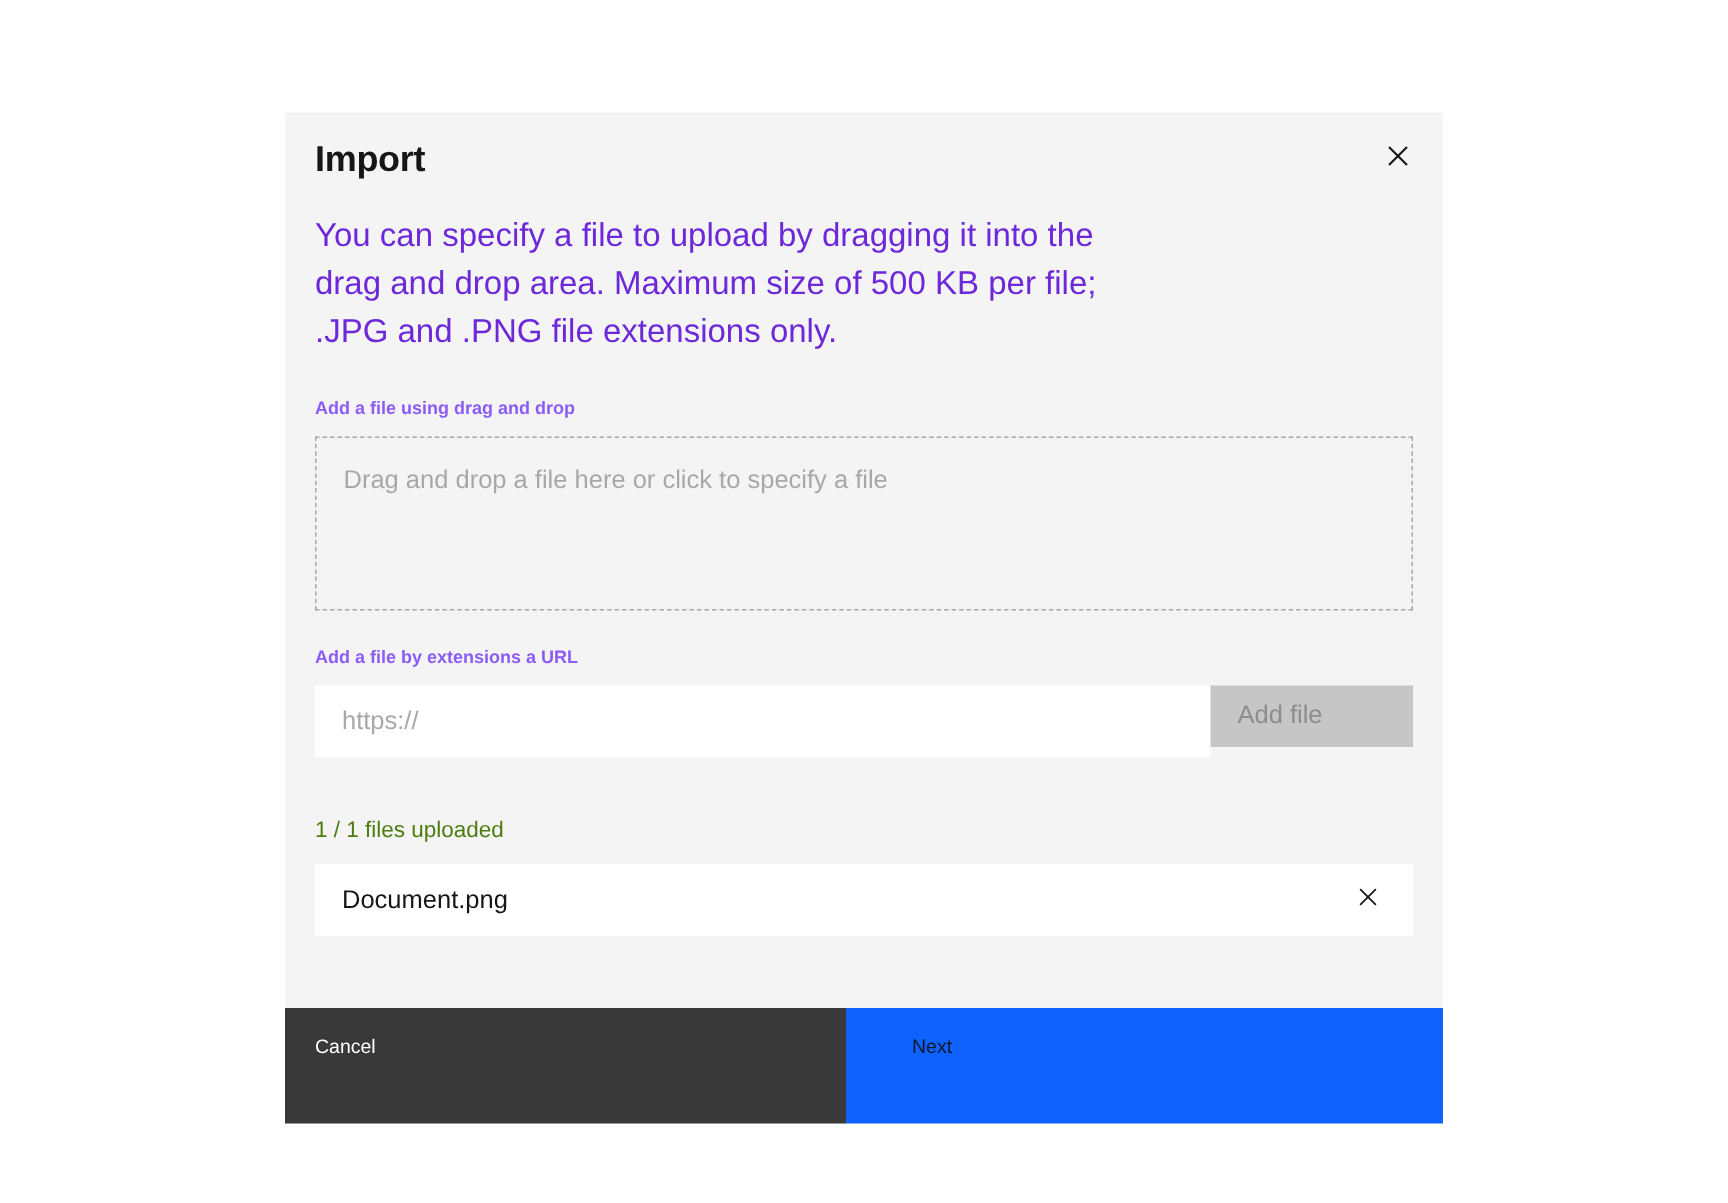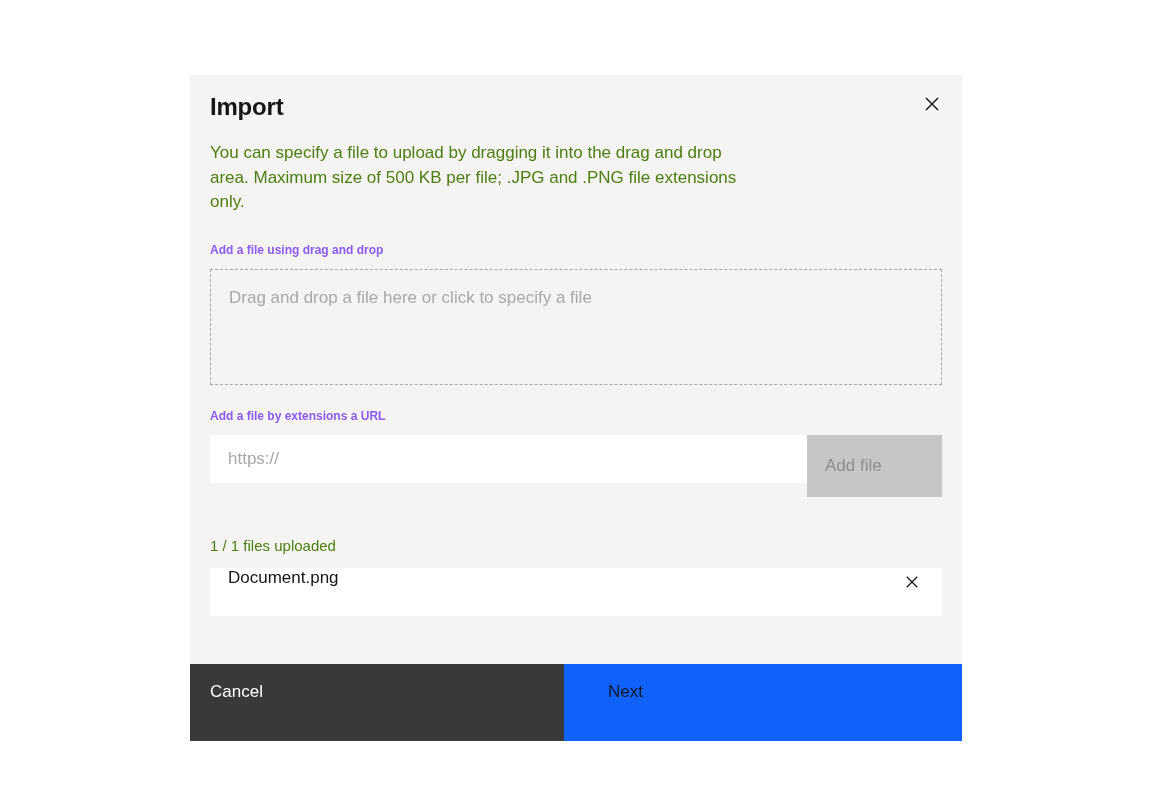--- a/index.html
+++ b/index.html
@@ -45,23 +45,23 @@
       height: 16px;
     }
     .modal-title {
       font-size: 24px;
       font-weight: 700;
       color: #161616;
       margin-bottom: 20px;
       letter-spacing: -0.2px;
     }
     .modal-description {
-      font-size: 17px;
+      font-size: 22px;
       line-height: 1.45;
-      color: #4d7c0f;
+      color: #6d28d9;
       max-width: 540px;
       margin-bottom: 28px;
     }
     .section-label {
       font-size: 12px;
       font-weight: 700;
       color: #8b5cf6;
       margin-bottom: 12px;
     }
     .dropzone {
@@ -89,38 +89,39 @@
       padding: 0 18px;
       font-size: 17px;
       color: #161616;
       outline: none;
     }
     .url-input::placeholder {
       color: #a8a8a8;
     }
     .add-file-btn {
       width: 135px;
-      height: 62px;
+      height: 41px;
       background: #c6c6c6;
       border: none;
       color: #8d8d8d;
       font-size: 17px;
       text-align: left;
       padding: 0 18px;
       cursor: pointer;
     }
     .upload-status {
       font-size: 15px;
       color: #4d7c0f;
       margin-bottom: 14px;
     }
     .file-item {
       background: #ffffff;
       height: 48px;
       display: flex;
+      align-items: center;
       justify-content: space-between;
       padding: 0 14px 0 18px;
     }
     .file-name {
       font-size: 17px;
       color: #161616;
     }
     .file-remove-btn {
       width: 32px;
       height: 32px;
@@ -135,21 +136,21 @@
       width: 14px;
       height: 14px;
     }
     .modal-footer {
       display: flex;
       height: 77px;
     }
     .footer-btn {
       flex: 1;
       border: none;
-      font-size: 17px;
+      font-size: 13px;
       text-align: left;
       padding: 0 20px;
       cursor: pointer;
       display: flex;
       align-items: flex-start;
       padding-top: 18px;
     }
     .cancel-btn {
       background: #393939;
       color: #ffffff;

